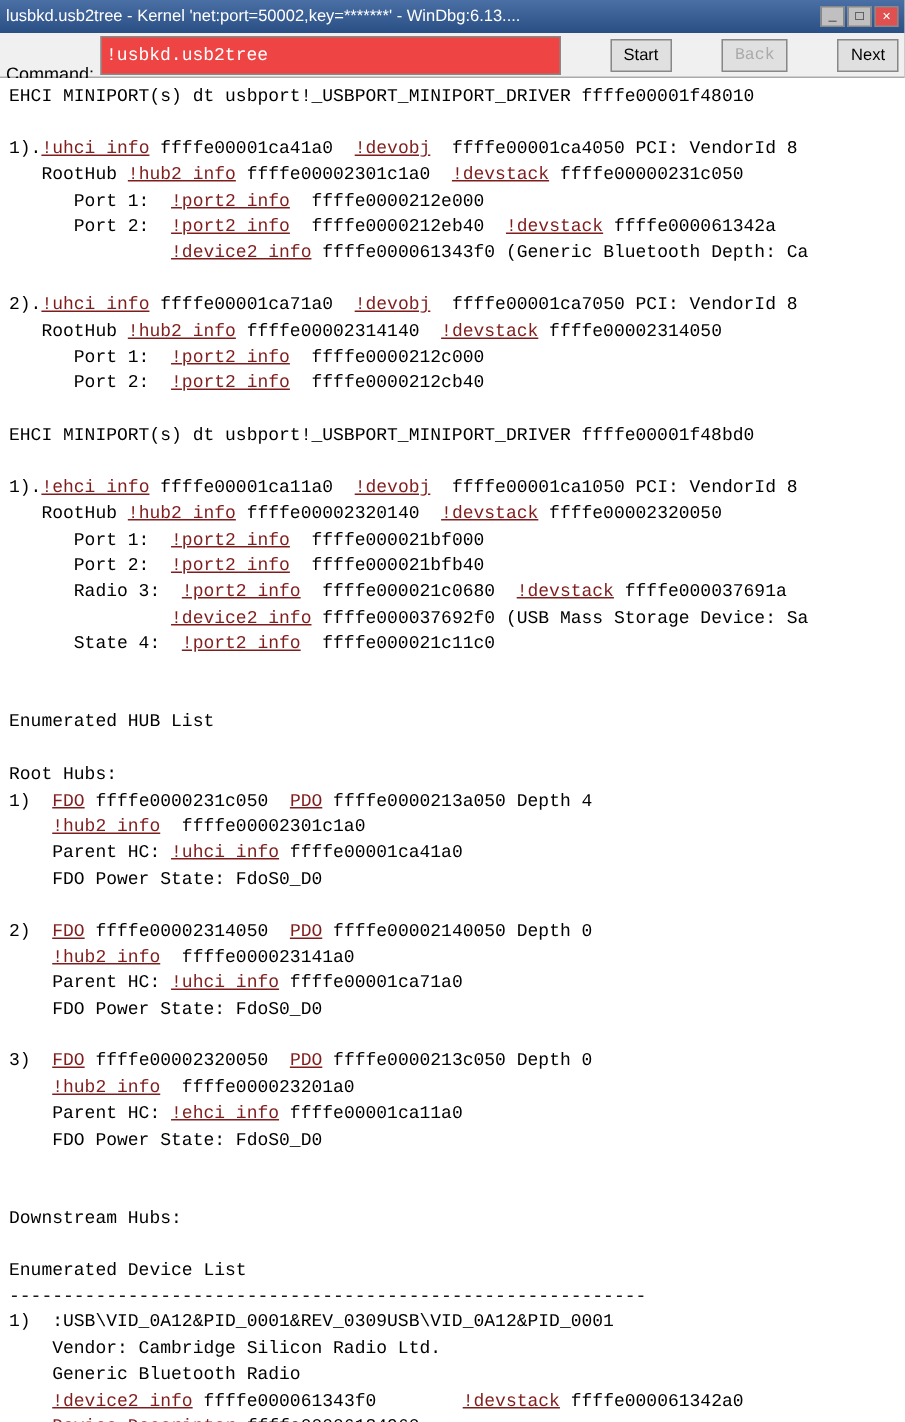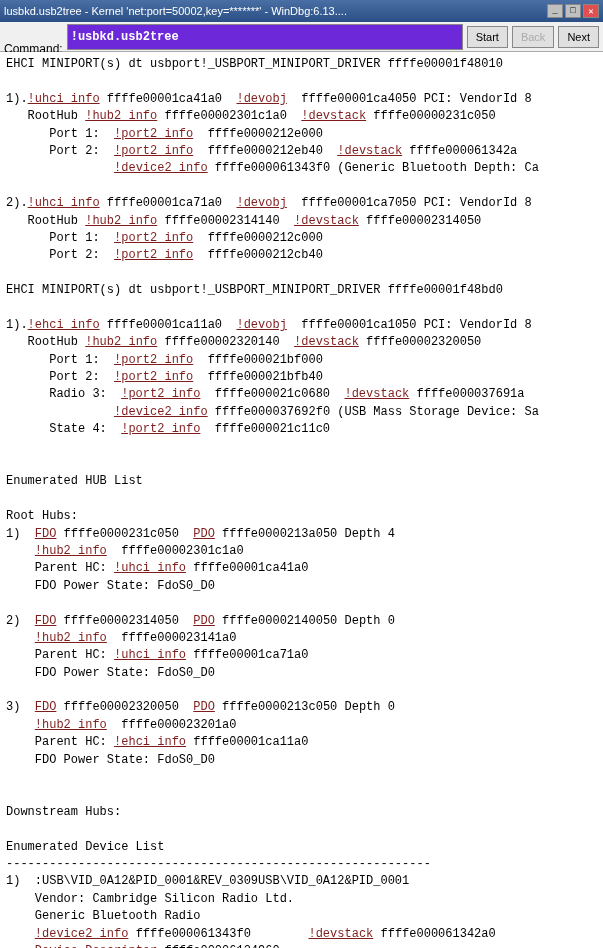--- a/index.html
+++ b/index.html
@@ -60,40 +60,41 @@
       font-family: 'Segoe UI', sans-serif;
       font-size: 12px;
       color: #000;
       margin-top: 24px;
     }
     .toolbar-input {
       flex: 1;
       height: 22px;
       font-family: 'Courier New', Courier, monospace;
       font-size: 12px;
-      background: #6d28d9;
+      background: #ef4444;
       color: white;
       border: 1px solid #888;
       padding: 12px 3px;
       outline: none;
-      font-weight: bold;
     }
     .toolbar-btn {
       font-family: 'Segoe UI', sans-serif;
       font-size: 11px;
       height: 22px;
       padding: 0 8px;
       background: #e0e0e0;
       border: 1px solid #888;
       cursor: pointer;
       white-space: nowrap;
+      margin-left: 29px;
     }
     .toolbar-btn.disabled {
       color: #aaa;
       cursor: default;
+      font-family: Liberation Mono, monospace;
     }
 
     
     .content-area {
       background: white;
       height: calc(948px - 22px - 30px);
       overflow-y: scroll;
       overflow-x: hidden;
       padding: 4px 6px;
       position: relative;

